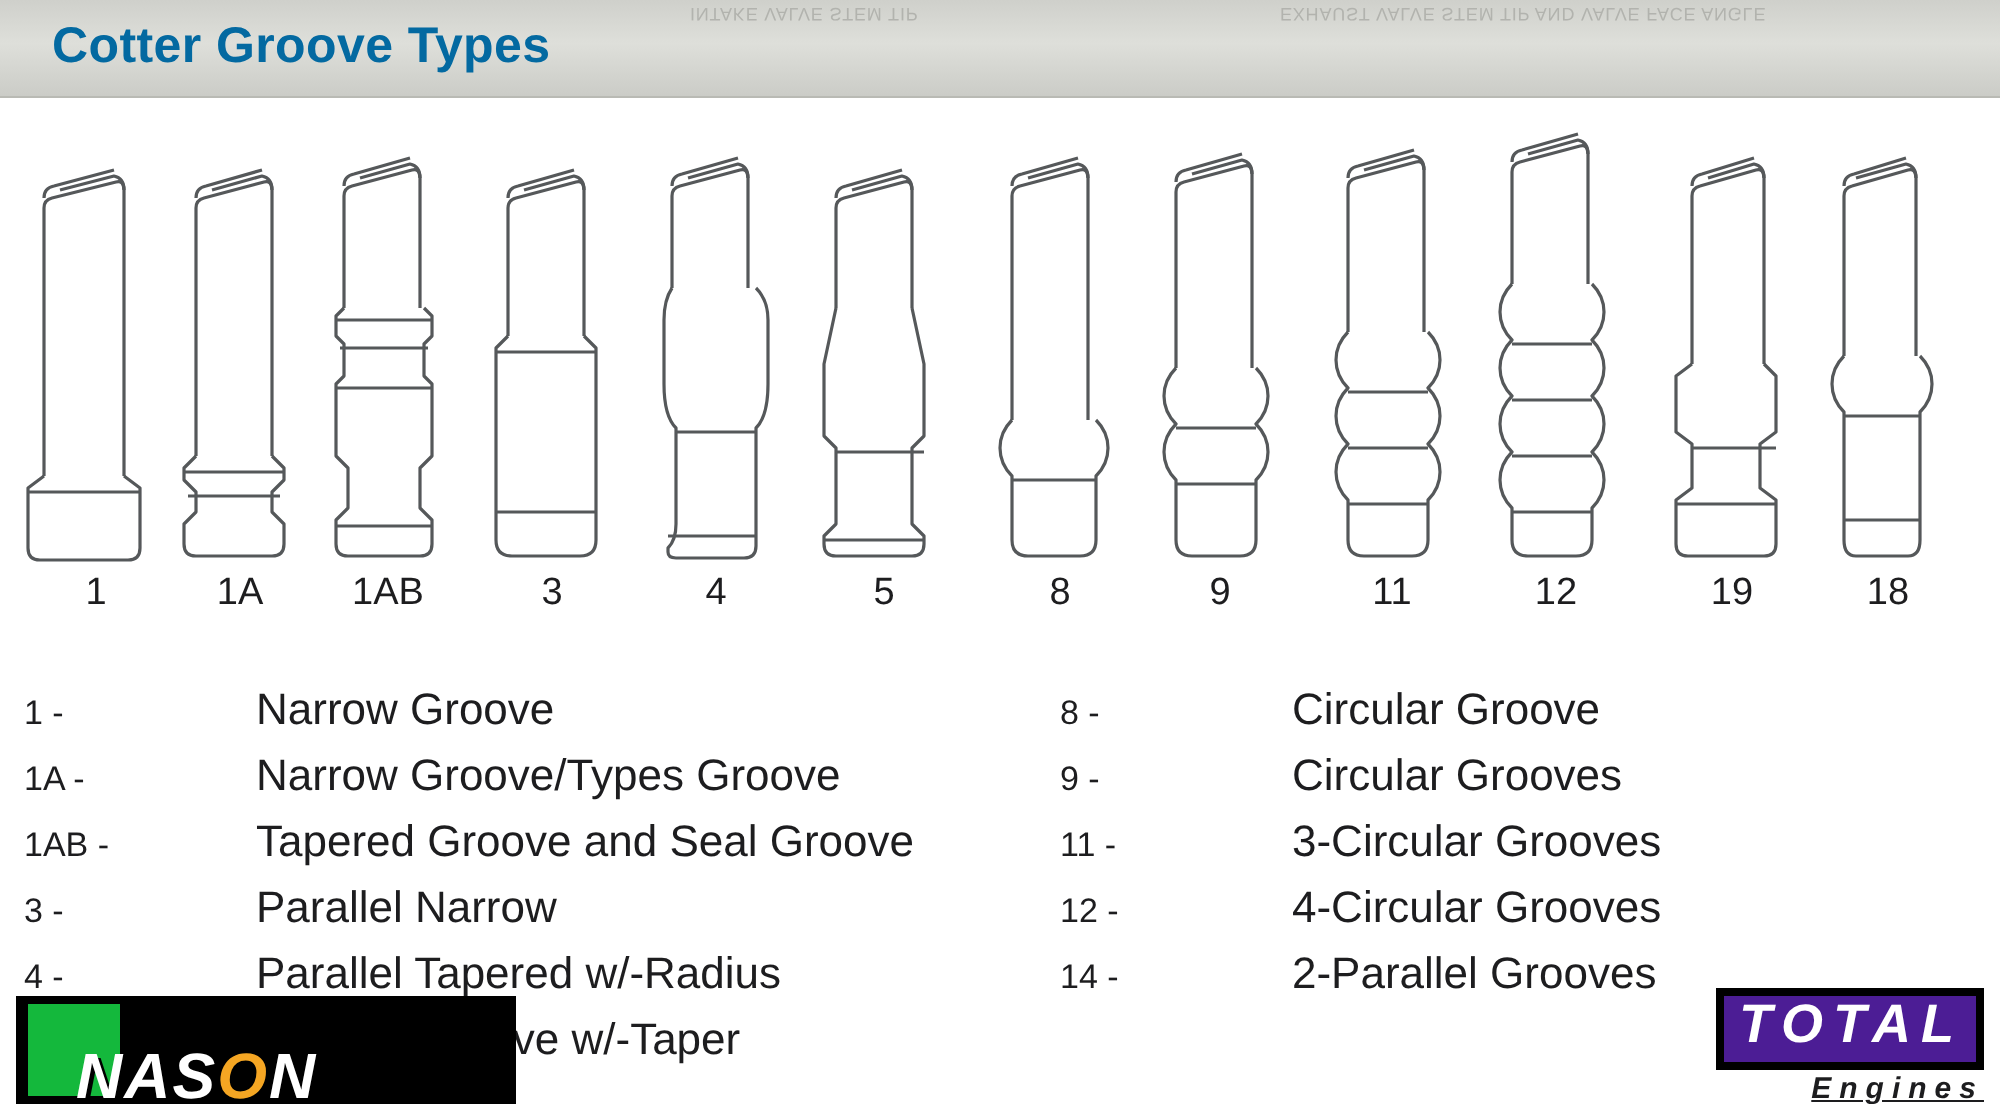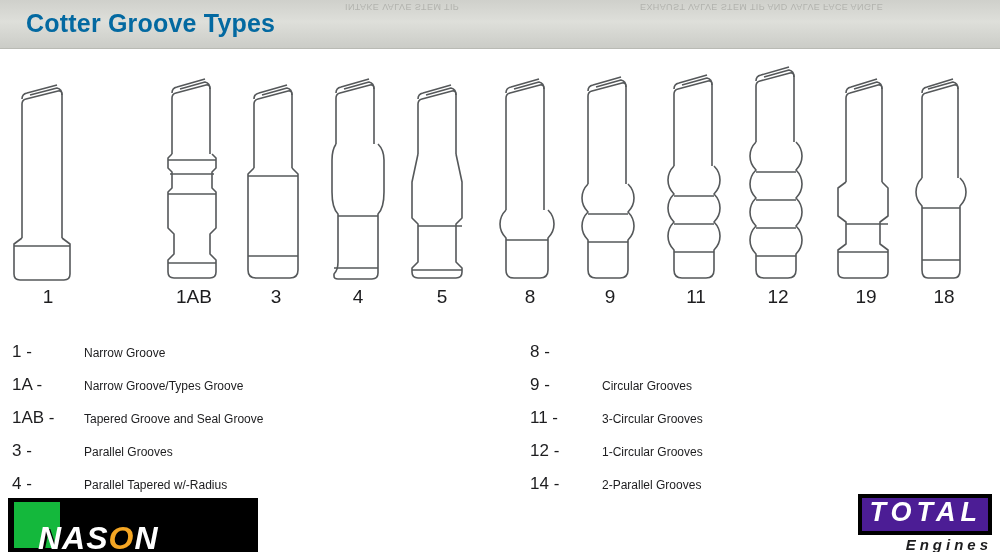--- a/index.html
+++ b/index.html
@@ -93,23 +93,24 @@
     height: 33px;
   }
   .legend-key {
     width: 72px;
     flex: 0 0 72px;
     font-size: 17px;
     color: #1d1d1f;
     white-space: nowrap;
   }
   .legend-val {
-    font-size: 12px;
+    font-size: 22px;
     color: #1d1d1f;
     white-space: nowrap;
+    margin-left: 44px;
   }
 
   
   #nason-badge {
     position: absolute;
     left: 8px; top: 498px;
     width: 250px; height: 54px;
     background: #000000;
     z-index: 10;
     overflow: hidden;
@@ -154,20 +155,21 @@
     border: 4px solid #000000;
   }
   #total-engines .te-engines {
     display: block;
     margin-top: 1px;
     color: #1d1d1f;
     font-size: 15px;
     font-weight: bold;
     font-style: italic;
     letter-spacing: 4px;
+    text-decoration: underline;
   }
 </style>
 </head>
 <body>
 
 <div id="header-band">
   <div class="shade"></div>
   <div class="ghost" id="ghost-left">INTAKE VALVE STEM TIP</div>
   <div class="ghost" id="ghost-right">EXHAUST VALVE STEM TIP AND VALVE FACE ANGLE</div>
   <div id="header-title">Cotter Groove Types</div>
@@ -182,20 +184,34 @@
         <path d="M22 52 L22 180"></path>
         <path d="M22 41 Q22 36 27 35 L57 27"></path>
         <path d="M62 37 Q62 31 57 30 L30 37"></path>
         <path d="M22 180 L14 186 L14 216 Q14 222 20 222 L64 222 Q70 222 70 216 L70 186 L62 180"></path>
         <path d="M14 188 L70 188"></path>
       </g>
     </svg>
     <div class="valve-label">1</div>
   </div>
 
+  <div class="valve" style="left:72px">
+    <svg width="96" height="230" viewBox="0 0 96 230">
+      <g fill="none" stroke="#55585a" stroke-width="1.6" stroke-linejoin="round">
+        <path d="M26 52 L26 46 Q26 42 30 41 L60 33 Q64 32 64 37 L64 170"></path>
+        <path d="M26 52 L26 170"></path>
+        <path d="M26 41 Q26 36 31 35 L59 27"></path>
+        <path d="M64 37 Q64 31 59 30 L34 37"></path>
+        <path d="M26 170 L20 176 L20 182 L26 188 L26 198 L20 204 L20 214 Q20 220 26 220 L64 220 Q70 220 70 214 L70 204 L64 198 L64 188 L70 182 L70 176 L64 170"></path>
+        <path d="M20 178 L70 178"></path>
+        <path d="M22 190 L68 190"></path>
+      </g>
+    </svg>
+    <div class="valve-label">1A</div>
+  </div>
 
   <div class="valve" style="left:146px">
     <svg width="96" height="230" viewBox="0 0 96 230">
       <g fill="none" stroke="#55585a" stroke-width="1.6" stroke-linejoin="round">
         <path d="M26 46 L26 40 Q26 36 30 35 L60 27 Q64 26 64 31 L64 96"></path>
         <path d="M26 46 L26 96"></path>
         <path d="M26 35 Q26 30 31 29 L59 21"></path>
         <path d="M64 31 Q64 25 59 24 L34 31"></path>
         <path d="M26 96 L22 100 L22 110 L26 114 L26 130 L22 134 L22 170 L28 176 L28 196 L22 202 L22 214 Q22 220 28 220 L64 220 Q70 220 70 214 L70 202 L64 196 L64 176 L70 170 L70 134 L66 130 L66 114 L70 110 L70 100 L66 96"></path>
         <path d="M22 102 L70 102"></path>
@@ -356,47 +372,48 @@
     <div class="legend-row">
       <div class="legend-key">1A -</div>
       <div class="legend-val">Narrow Groove/Types Groove</div>
     </div>
     <div class="legend-row">
       <div class="legend-key">1AB -</div>
       <div class="legend-val">Tapered Groove and Seal Groove</div>
     </div>
     <div class="legend-row">
       <div class="legend-key">3 -</div>
-      <div class="legend-val">Parallel Grooves</div>
+      <div class="legend-val">Parallel Narrow</div>
     </div>
     <div class="legend-row">
       <div class="legend-key">4 -</div>
       <div class="legend-val">Parallel Tapered w/-Radius</div>
     </div>
     <div class="legend-row">
       <div class="legend-key">5 -</div>
       <div class="legend-val">Parallel Groove w/-Taper</div>
     </div>
   </div>
 
   <div class="legend-col" id="legend-col-right">
     <div class="legend-row">
       <div class="legend-key">8 -</div>
+      <div class="legend-val">Circular Groove</div>
     </div>
     <div class="legend-row">
       <div class="legend-key">9 -</div>
       <div class="legend-val">Circular Grooves</div>
     </div>
     <div class="legend-row">
       <div class="legend-key">11 -</div>
       <div class="legend-val">3-Circular Grooves</div>
     </div>
     <div class="legend-row">
       <div class="legend-key">12 -</div>
-      <div class="legend-val">1-Circular Grooves</div>
+      <div class="legend-val">4-Circular Grooves</div>
     </div>
     <div class="legend-row">
       <div class="legend-key">14 -</div>
       <div class="legend-val">2-Parallel Grooves</div>
     </div>
   </div>
 
 </div>
 
 <div id="nason-badge">

